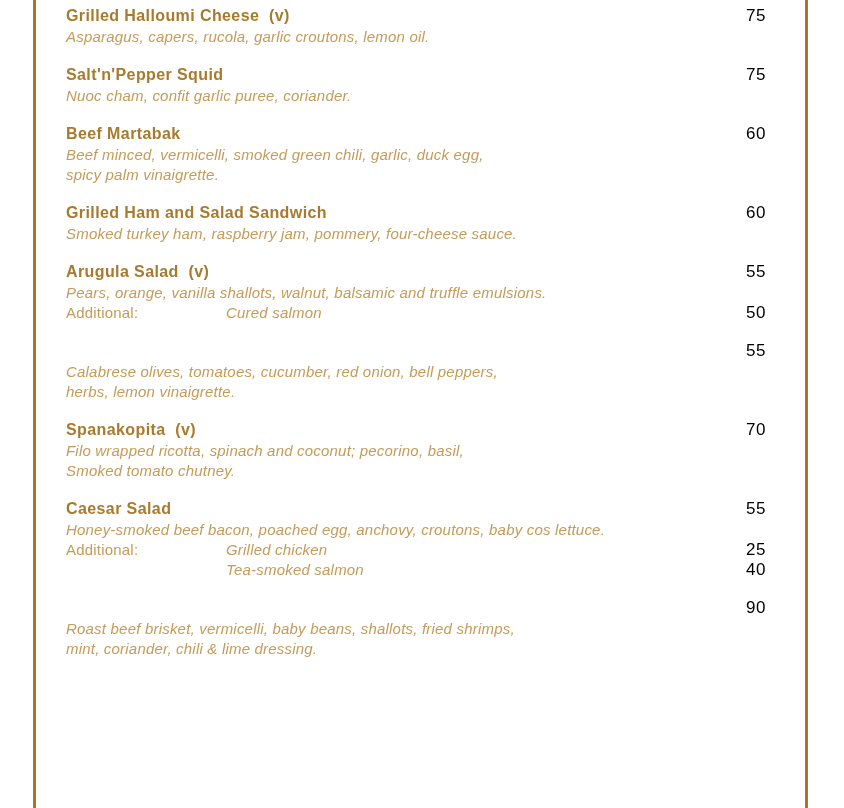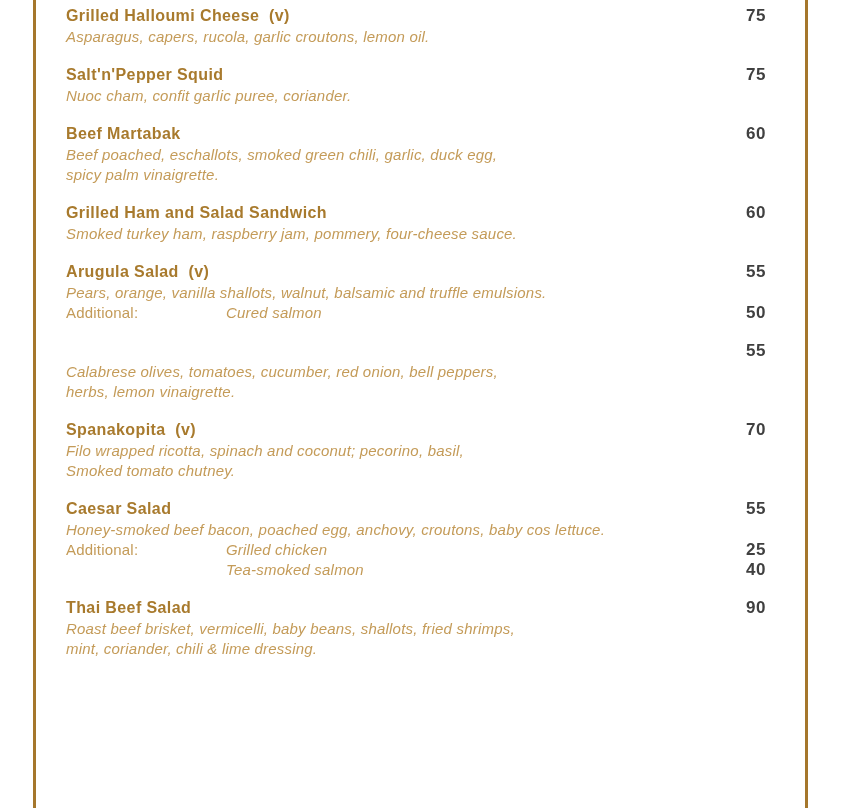--- a/index.html
+++ b/index.html
@@ -42,22 +42,22 @@
   .name {
     font-size: 16px;
     font-weight: bold;
     color: #a87a2d;
     letter-spacing: 0.4px;
     white-space: pre;
   }
   .price {
     margin-left: auto;
     font-size: 17px;
-    font-weight: bold;
-    color: #404040;
+    font-weight: normal;
+    color: #000000;
     letter-spacing: 0.5px;
   }
 
   .drow, .arow { line-height: 20px; }
 
   .desc {
     font-size: 15px;
     font-style: italic;
     color: #c49b58;
     letter-spacing: 0.2px;
@@ -104,21 +104,21 @@
         <span class="desc">Nuoc cham, confit garlic puree, coriander.</span>
       </div>
   </div>
 
   <div class="item">
     <div class="row trow">
       <span class="name">Beef Martabak</span>
       <span class="price">60</span>
     </div>
     <div class="row drow">
-        <span class="desc">Beef poached, eschallots, smoked green chili, garlic, duck egg,</span>
+        <span class="desc">Beef minced, vermicelli, smoked green chili, garlic, duck egg,</span>
       </div>
     <div class="row drow">
         <span class="desc">spicy palm vinaigrette.</span>
       </div>
   </div>
 
   <div class="item">
     <div class="row trow">
       <span class="name">Grilled Ham and Salad Sandwich</span>
       <span class="price">60</span>
@@ -183,21 +183,20 @@
     </div>
     <div class="row arow">
       <span class="alabel"></span>
       <span class="aopt">Tea-smoked salmon</span>
       <span class="price">40</span>
     </div>
   </div>
 
   <div class="item">
     <div class="row trow">
-      <span class="name">Thai Beef Salad</span>
       <span class="price">90</span>
     </div>
     <div class="row drow">
         <span class="desc">Roast beef brisket, vermicelli, baby beans, shallots, fried shrimps,</span>
       </div>
     <div class="row drow">
         <span class="desc">mint, coriander, chili &amp; lime dressing.</span>
       </div>
   </div>
 

